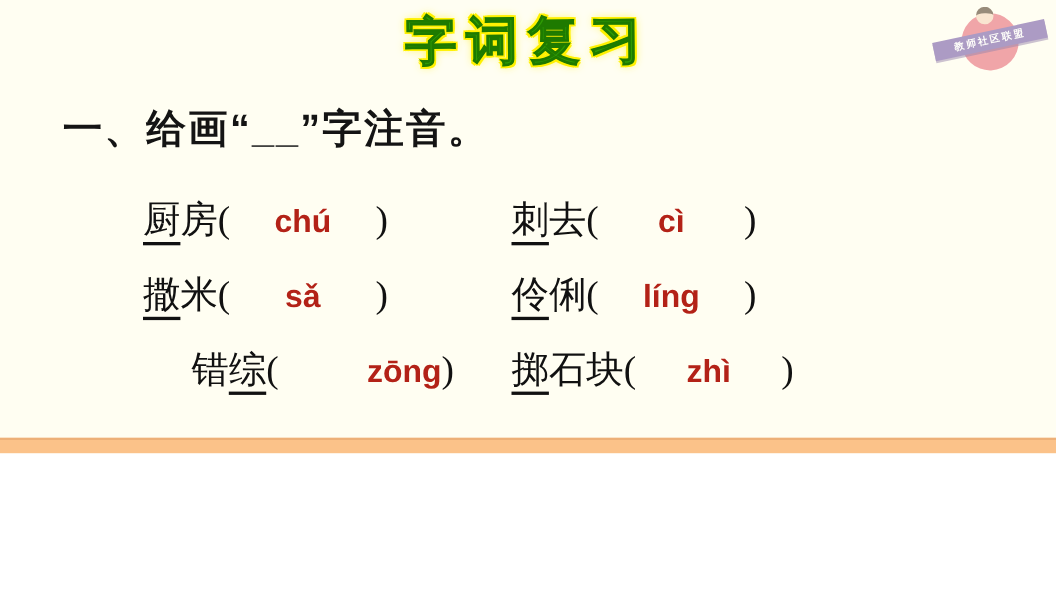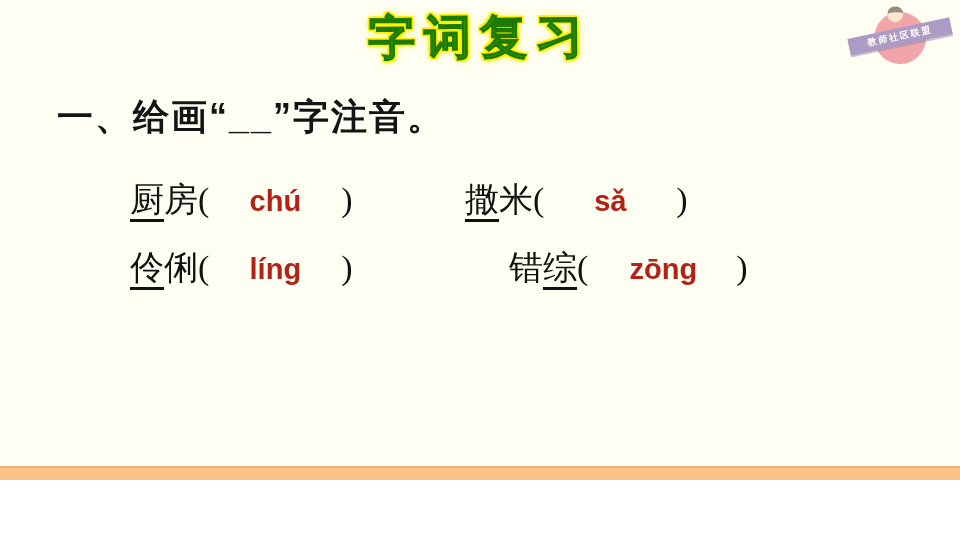--- a/index.html
+++ b/index.html
@@ -4,21 +4,21 @@
 <style>
   * { margin: 0; padding: 0; box-sizing: border-box; }
   html, body { width: 960px; height: 540px; }
   body {
     font-family: "Liberation Sans", "DejaVu Sans", sans-serif;
     overflow: hidden;
   }
   .slide {
     position: relative;
     width: 960px;
-    height: 480px;
+    height: 412px;
     background: #FFFEF2;
   }
 
   
   .title-wrap {
     padding-top: 6px;
     text-align: center;
   }
   .wordart-title {
     display: inline-block;
@@ -122,21 +122,21 @@
   .pinyin {
     display: inline-block;
     width: 132px;
     text-align: center;
     font-family: "Liberation Sans", "DejaVu Sans", sans-serif;
     font-size: 29px;
     font-weight: bold;
     color: #B32217;
     vertical-align: baseline;
   }
-  .item.tight .pinyin { text-align: center; padding-left: 2px; width: 148px; }
+  .item.tight .pinyin { text-align: right; padding-left: 2px; width: 148px; }
 
   
   .footer-bar {
     position: absolute;
     left: 0;
     bottom: 0;
     width: 960px;
     height: 14px;
     background: #FBC289;
     border-top: 2px solid #EDB078;
@@ -160,34 +160,40 @@
   </div>
 
   <div class="heading">一、给画“__”字注音。</div>
 
   <div class="grid">
 
     <div class="item">
       <span></span><span class="u">厨</span><span>房</span><span class="paren">(</span><span class="pinyin">chú</span><span class="paren">)</span>
     </div>
 
+    <div class="item">
+      <span></span><span class="u">刺</span><span>去</span><span class="paren">(</span><span class="pinyin">cì</span><span class="paren">)</span>
+    </div>
 
     <div class="item">
       <span></span><span class="u">撒</span><span>米</span><span class="paren">(</span><span class="pinyin">sǎ</span><span class="paren">)</span>
     </div>
 
 
 
 
     <div class="item">
       <span></span><span class="u">伶</span><span>俐</span><span class="paren">(</span><span class="pinyin">líng</span><span class="paren">)</span>
     </div>
 
     <div class="item indent tight">
       <span>错</span><span class="u">综</span><span></span><span class="paren">(</span><span class="pinyin">zōng</span><span class="paren">)</span>
     </div>
 
 
+    <div class="item">
+      <span></span><span class="u">掷</span><span>石块</span><span class="paren">(</span><span class="pinyin">zhì</span><span class="paren">)</span>
+    </div>
 
   </div>
 
   <div class="footer-bar"></div>
 </div>
 
 </body></html>

